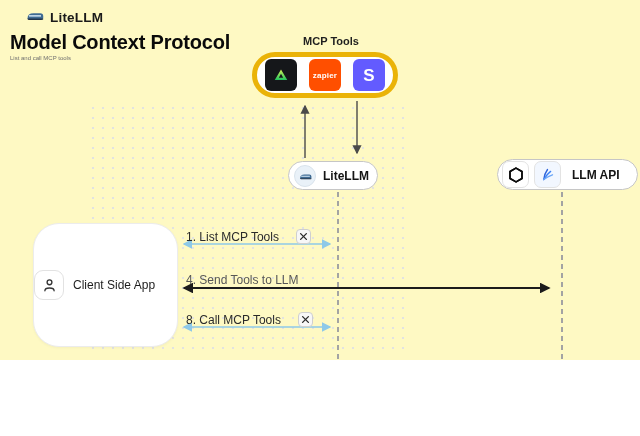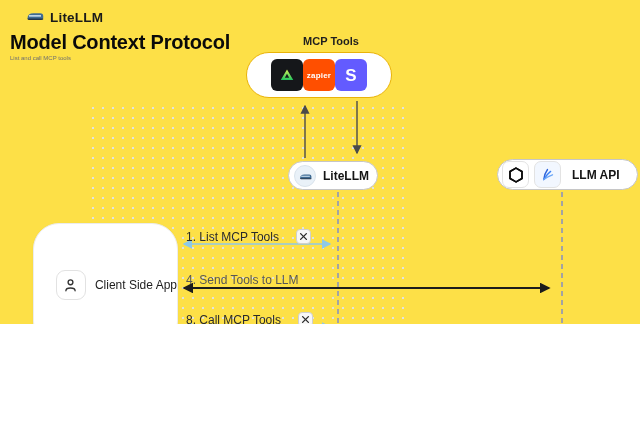--- a/index.html
+++ b/index.html
@@ -1,34 +1,34 @@
 <!DOCTYPE html>
 <html><head>
 <meta charset="utf-8">
 <style>
   html,body{margin:0;padding:0;}
   body{font-family:"Liberation Sans","DejaVu Sans",sans-serif;}
-  .canvas{position:relative;width:640px;height:324px;background:#fde047;overflow:hidden;}
+  .canvas{position:relative;width:640px;height:360px;background:#fef9c3;overflow:hidden;}
 
   .dots{position:absolute;left:88px;top:103px;width:316px;height:248px;
     background-image:radial-gradient(circle,#e2e2e2 1px,transparent 1.3px);
     background-size:10px 10px;pointer-events:none;}
 
   
   .brand{position:absolute;left:26px;top:8px;display:flex;align-items:center;gap:6px;}
   .brand-label{font-size:13.5px;font-weight:600;color:#1a1a1a;letter-spacing:.2px;}
   .page-title{position:absolute;left:10px;top:31px;font-size:20px;font-weight:700;color:#0a0a0a;letter-spacing:-.2px;}
   .page-subtitle{position:absolute;left:10px;top:55px;font-size:6px;color:#6f6f6f;}
 
   
   .mcp-label{position:absolute;left:258px;top:35px;width:146px;text-align:center;
     font-size:11px;font-weight:700;color:#1f1f1f;}
-  .mcp-pill{position:absolute;left:246px;top:52px;width:146px;height:46px;box-sizing:border-box;
-    background:#fff;border:1px solid #eab308;border-radius:23px;
-    display:flex;align-items:center;justify-content:center;gap:0;}
+  .mcp-pill{position:absolute;left:252px;top:52px;width:146px;height:46px;box-sizing:border-box;
+    background:#fff;border:5px solid #eab308;border-radius:23px;
+    display:flex;align-items:center;justify-content:center;gap:12px;}
   .tool-sq{width:32px;height:32px;border-radius:6px;display:flex;align-items:center;justify-content:center;flex:0 0 auto;}
   .tool-sq.black{background:#15171a;}
   .tool-sq.orange{background:#ff4f00;}
   .tool-sq.purple{background:#635bff;}
   .zapier-word{color:#fff;font-weight:700;font-size:8px;letter-spacing:.2px;}
   .stripe-s{color:#fff;font-weight:700;font-size:17px;line-height:1;}
 
   
   .pill{position:absolute;box-sizing:border-box;background:#fff;border:1px solid #c6c6c6;border-radius:16px;
     display:flex;align-items:center;}
@@ -39,21 +39,21 @@
   .round-badge{width:20px;height:20px;border-radius:50%;background:#e9f1f8;border:1px solid #d9e3ec;
     display:flex;align-items:center;justify-content:center;flex:0 0 auto;}
   .mini-sq{width:25px;height:25px;border-radius:7px;background:#fff;border:1px solid #e3e3e3;
     display:flex;align-items:center;justify-content:center;flex:0 0 auto;}
   .mini-sq.blue-bg{background:#f2f7ff;}
 
   
   .client-box{position:absolute;left:33px;top:223px;width:145px;height:124px;box-sizing:border-box;
     background:#fff;border:1px solid #ececec;border-radius:26px;
     box-shadow:0 1px 3px rgba(0,0,0,.04);
-    display:flex;align-items:center;justify-content:flex-end;gap:9px;}
+    display:flex;align-items:center;justify-content:flex-start;gap:9px;}
   .person-sq{width:28px;height:28px;border-radius:9px;border:1px solid #e2e2e2;background:#fff;
     display:flex;align-items:center;justify-content:center;flex:0 0 auto;}
   .client-label{font-size:12px;color:#1d1d1d;font-weight:500;white-space:nowrap;}
 
   
   .msg-label{position:absolute;display:flex;align-items:center;gap:17px;font-size:12px;font-weight:500;white-space:nowrap;}
   .msg-1{left:186px;top:229px;color:#2a2a2a;}
   .msg-2{left:186px;top:273px;color:#575757;}
   .msg-3{left:186px;top:312px;color:#2a2a2a;}
   .tool-badge{display:inline-flex;align-items:center;justify-content:center;width:15px;height:15px;

